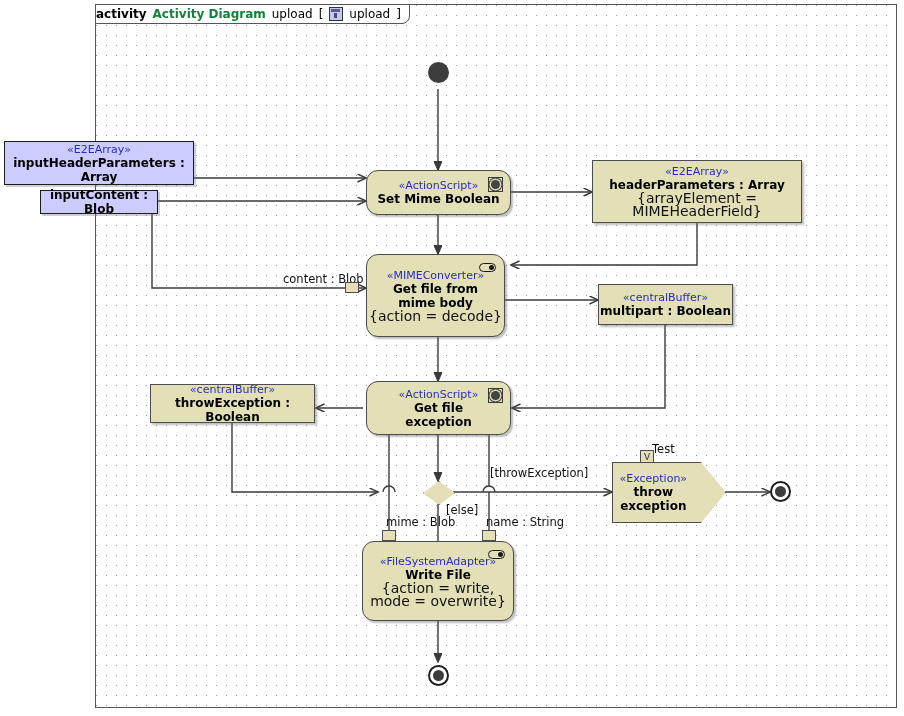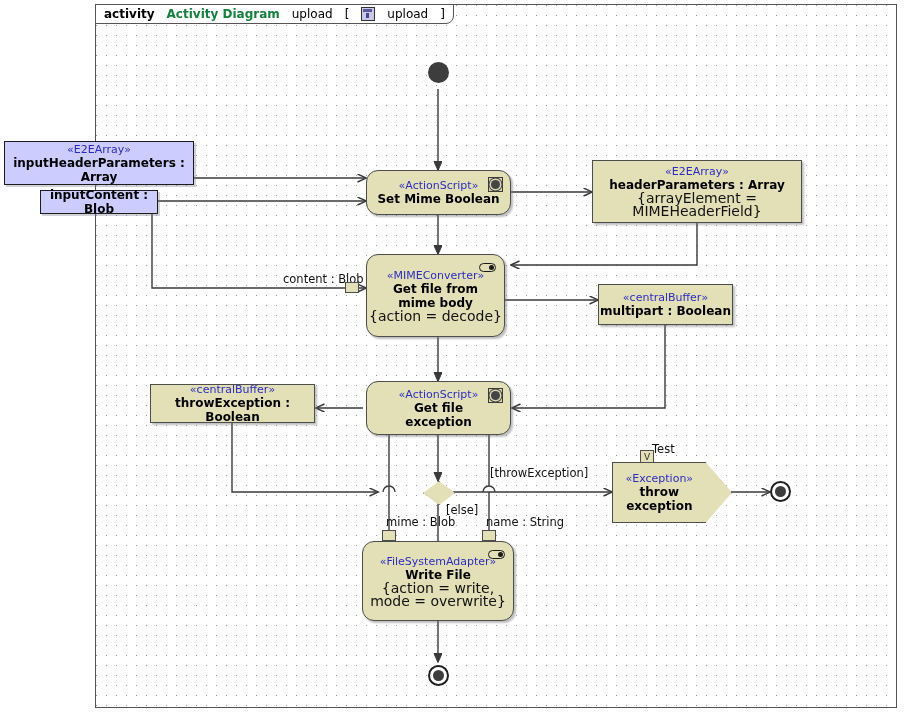--- a/index.html
+++ b/index.html
@@ -27,26 +27,26 @@
       linear-gradient(to right,#8a8ab0 0,#8a8ab0 5px,transparent 5px),
       linear-gradient(to bottom,#8a8ab0 0,#8a8ab0 5px,transparent 5px);
     background-size:50px 50px,50px 50px;
     background-position:-2px 0,0 -2px;
     opacity:0;
     pointer-events:none;
   }
   #title-tab{
     position:absolute;left:95px;top:4px;
     height:20px;
-    padding:2px 8px 2px 8px;
+    padding:2px 8px 2px 0;
     background:#fff;
     border:1px solid #555;
     border-bottom:1px solid #555;
     font-size:12px;
-    display:flex;align-items:center;gap:12px;
+    display:flex;align-items:center;gap:6px;
     white-space:nowrap;
     box-sizing:border-box;
     border-radius:0 0 8px 0;
     z-index:5;
   }
   #title-tab .kw{font-weight:bold;color:#000;}
   #title-tab .nm{font-weight:bold;color:#15803d;}
   #title-tab .plain{color:#000;}
   .tab-icon{
     display:inline-block;width:12px;height:12px;
@@ -124,21 +124,20 @@
     clip-path:polygon(50% 0,100% 50%,50% 100%,0 50%);
     box-shadow:2px 2px 2px rgba(110,110,110,.35);
   }
 
   .exc-node{
     position:absolute;
     background:#e3e0b8;border:1.5px solid #4d4d4d;
     clip-path:polygon(0 0, 78% 0, 100% 50%, 78% 100%, 0 100%);
     display:flex;flex-direction:column;align-items:flex-start;justify-content:center;
     box-shadow:2px 2px 2px rgba(110,110,110,.4);
-    padding-left:6px;
   }
   .exc-node .stereo,.exc-node .nmbold{width:72%;text-align:center;}
 
   svg.wires{position:absolute;left:0;top:0;width:904px;height:716px;pointer-events:none;}
   .ln{stroke:#3a3a3a;stroke-width:1.4;fill:none;}
   .guard{position:absolute;font-size:11.5px;color:#111;white-space:nowrap;text-align:center;}
 </style>
 </head>
 <body>
 

